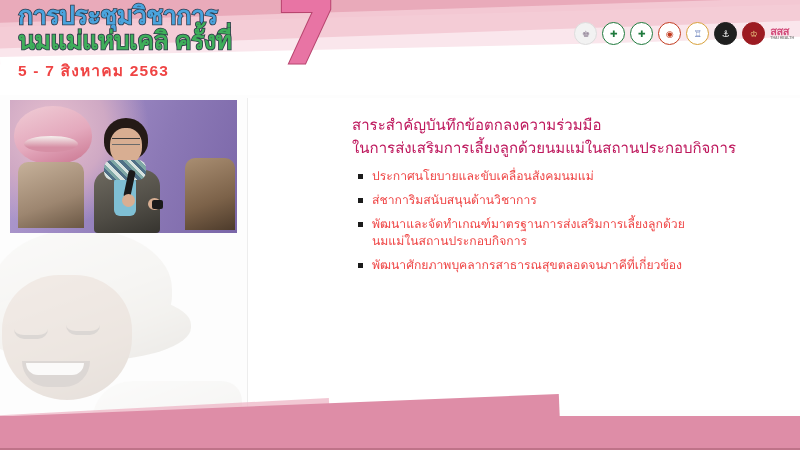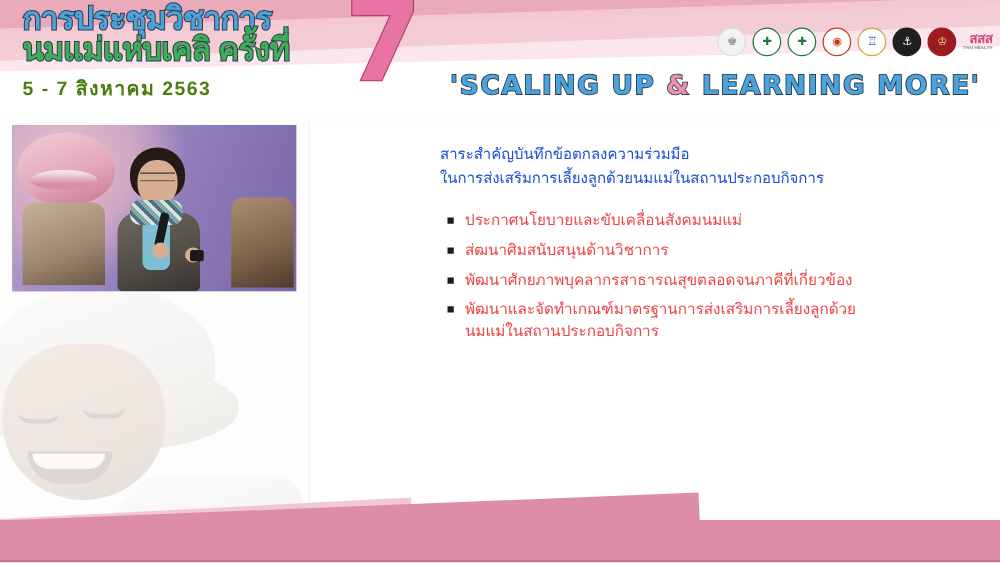--- a/index.html
+++ b/index.html
@@ -87,21 +87,21 @@
     letter-spacing: -0.5px;
     line-height: 1.06;
     -webkit-text-stroke: 1.6px #2f3a4a;
     paint-order: stroke fill;
     white-space: nowrap;
     margin-top: -1px;
   }
   .title-date {
     font-size: 15.5px;
     font-weight: bold;
-    color: #4d7c0f;
+    color: #ef4444;
     letter-spacing: 1.2px;
     margin-top: 4px;
     white-space: nowrap;
   }
 
   .big-seven {
     position: absolute;
     left: 276px; top: -10px;
     font-size: 88px;
     font-weight: bold;
@@ -154,21 +154,21 @@
   .logo.l4 { background: #ffffff; border: 1.6px solid #c23a1e; color:#c23a1e; }
   .logo.l5 { background: #ffffff; border: 1.6px solid #d8a13a; color:#2f4fa0; }
   .logo.l6 { background: #1f1f1f; border: 1.6px solid #1f1f1f; color:#ffffff; }
   .logo.l7 { background: #9c1b22; border: 1.6px solid #9c1b22; color:#f0d98a; }
   .logo-text {
     font-size: 11px;
     font-weight: bold;
     color: #d24b7a;
     letter-spacing: -0.5px;
     line-height: 1;
-    text-align: right;
+    text-align: left;
   }
   .logo-text small { display:block; font-size: 3.6px; color:#8a8a8a; letter-spacing:0; }
 
   
   .video-panel {
     position: absolute;
     left: 10px; top: 100px;
     width: 227px; height: 133px;
     background: #6f5b86;
     overflow: hidden;
@@ -330,23 +330,23 @@
     left: 247px; top: 98px;
     width: 553px; height: 312px;
     background: #ffffff;
     border-left: 1px solid #ededed;
   }
 
   .slide-heading {
     position: absolute;
     left: 104px; top: 16px;
     width: 420px;
-    font-size: 12px;
+    font-size: 15px;
     line-height: 1.55;
-    color: #1d4ed8;
+    color: #be185d;
     font-family: "DejaVu Sans", "Liberation Sans", sans-serif;
   }
   .slide-heading div { white-space: nowrap; }
 
   .bullet-list {
     position: absolute;
     left: 110px; top: 70px;
     width: 420px;
     list-style: none;
   }
@@ -414,21 +414,20 @@
     <div class="banner-white-wedge"></div>
 
     <div class="title-block">
       <div class="title-l1">การประชุมวิชาการ</div>
       <div class="title-l2">นมแม่แห่บเคลิ ครั้งที่</div>
       <div class="title-date">5 - 7 สิงหาคม 2563</div>
     </div>
 
     <div class="big-seven">7</div>
 
-    <div class="tagline"><span>'SCALING UP </span><span class="amp">&amp;</span><span> LEARNING MORE'</span></div>
 
     <div class="logo-row">
       <div class="logo l1">♚</div>
       <div class="logo l2">✚</div>
       <div class="logo l3">✚</div>
       <div class="logo l4">◉</div>
       <div class="logo l5">♖</div>
       <div class="logo l6">⚓</div>
       <div class="logo l7">♔</div>
       <div class="logo-text"><span>สสส</span><small>THAI HEALTH</small></div>
@@ -471,30 +470,30 @@
       <div>ในการส่งเสริมการเลี้ยงลูกด้วยนมแม่ในสถานประกอบกิจการ</div>
     </div>
 
     <ul class="bullet-list">
       <li>
         <span class="marker"></span>
         <span class="btext">ประกาศนโยบายและขับเคลื่อนสังคมนมแม่</span>
       </li>
       <li>
         <span class="marker"></span>
-        <span class="btext">ส่ฒนาศิมสนับสนุนด้านวิชาการ</span>
+        <span class="btext">ส่ชาการิมสนับสนุนด้านวิชาการ</span>
+      </li>
+      <li class="wrap">
+        <span class="marker"></span>
+        <span class="btext">พัฒนาและจัดทำเกณฑ์มาตรฐานการส่งเสริมการเลี้ยงลูกด้วยนมแม่ในสถานประกอบกิจการ</span>
       </li>
       <li class="wrap">
         <span class="marker"></span>
         <span class="btext">พัฒนาศักยภาพบุคลากรสาธารณสุขตลอดจนภาคีที่เกี่ยวข้อง</span>
       </li>
-      <li class="wrap">
-        <span class="marker"></span>
-        <span class="btext">พัฒนาและจัดทำเกณฑ์มาตรฐานการส่งเสริมการเลี้ยงลูกด้วยนมแม่ในสถานประกอบกิจการ</span>
-      </li>
     </ul>
   </div>
 
   <div class="pink-band-wedge-soft"></div>
   <div class="pink-band-wedge"></div>
   <div class="pink-band"></div>
   <div class="band-edge"></div>
 
 </div>
 

